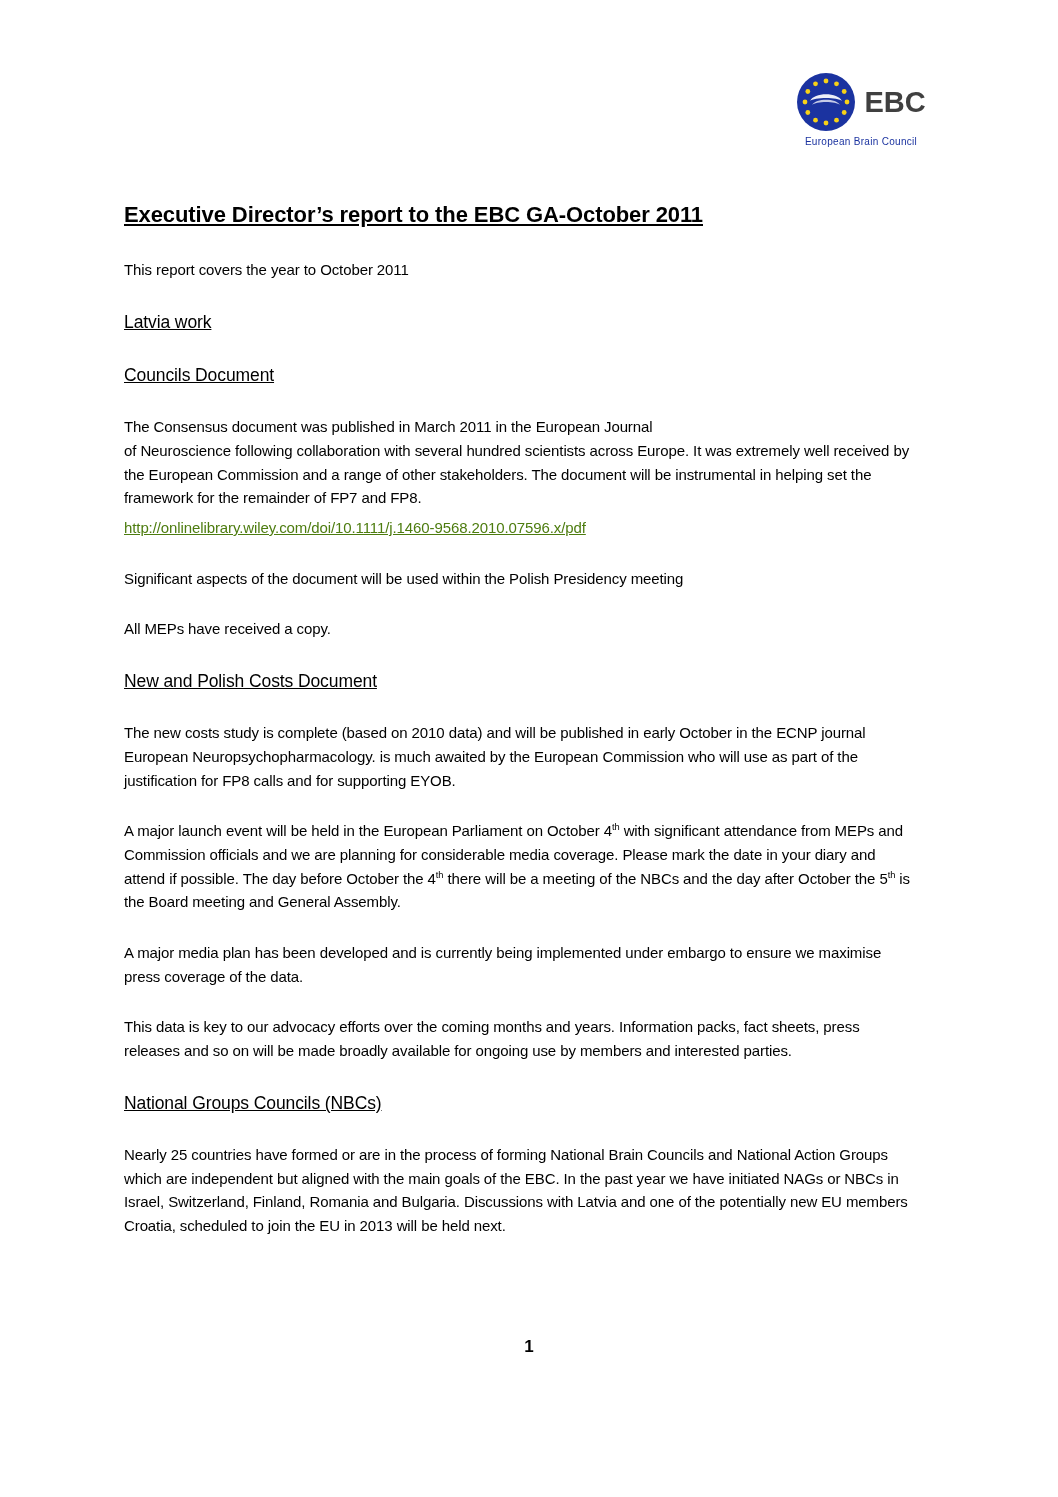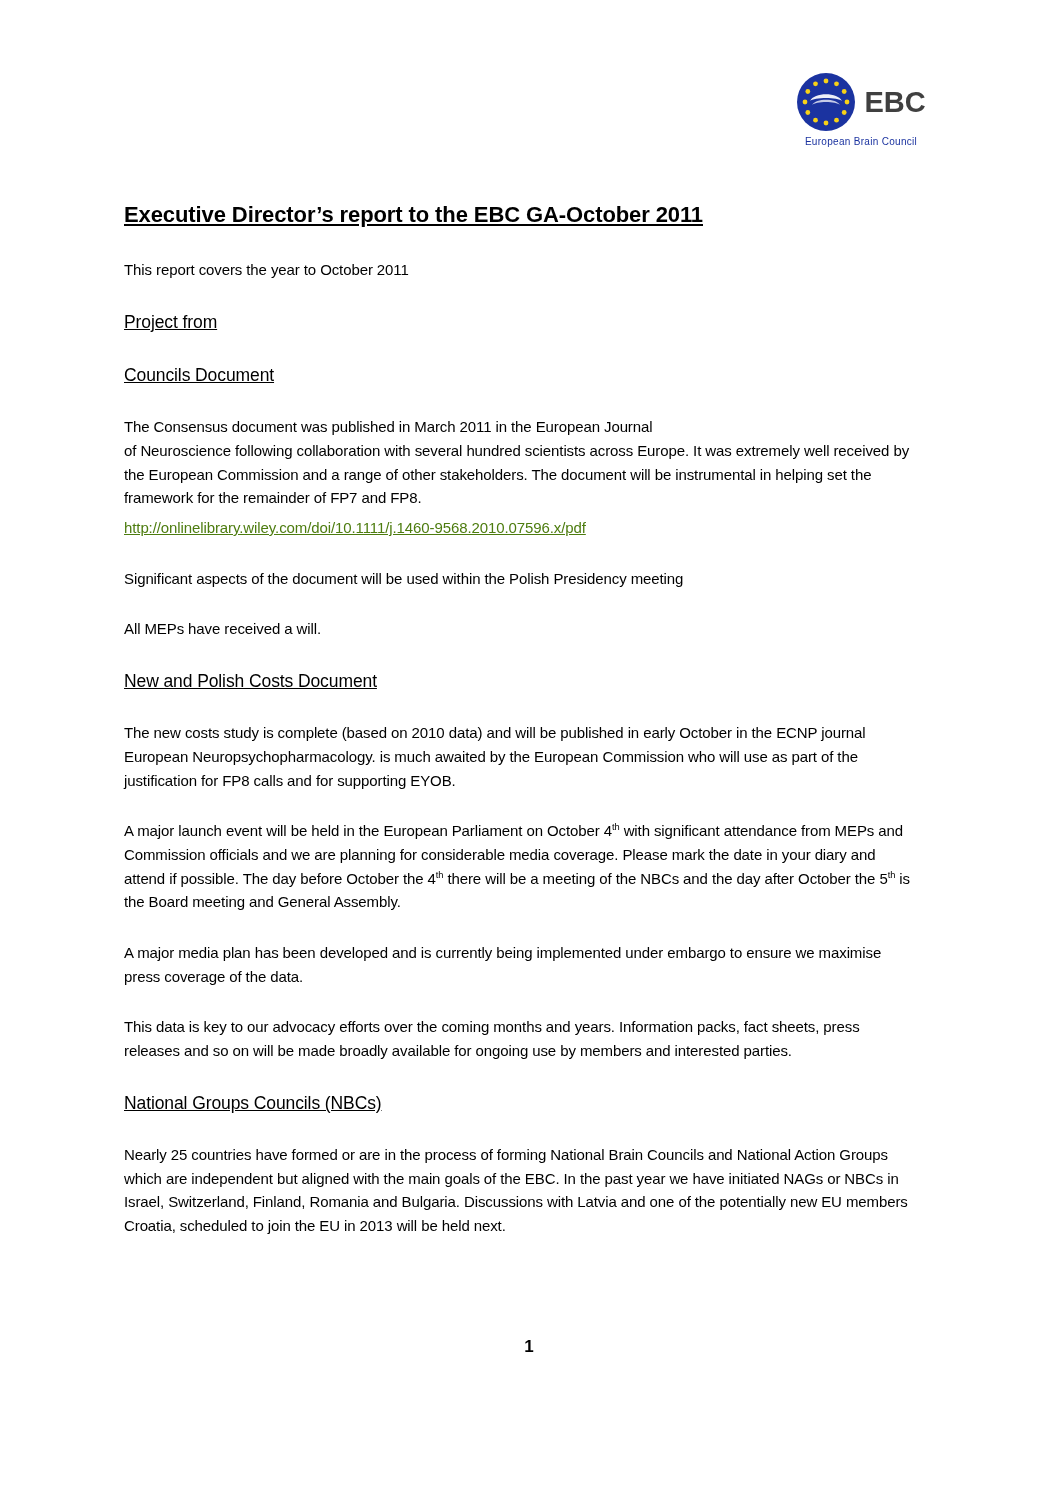--- a/index.html
+++ b/index.html
@@ -146,36 +146,36 @@
     </div>
     <div class="logo-caption">European Brain Council</div>
   </div>
 
   <div class="content">
 
     <p class="heading">Executive Director’s report to the EBC GA-October 2011</p>
 
     <p class="para">This report covers the year to October 2011</p>
 
-    <p class="subheading">Project from</p>
+    <p class="subheading">Latvia work</p>
 
     <p class="subheading">Councils Document</p>
 
     <p class="para tight" style="margin-bottom:0;">
       <span>The Consensus document was published in March 2011 in the European Journal</span>
     </p>
     <p class="para" style="margin-bottom:6px;">
       <span>of Neuroscience following collaboration with several hundred scientists across Europe. It was extremely well received by the European Commission and a range of other stakeholders. The document will be instrumental in helping set the framework for the remainder of FP7 and FP8.</span>
     </p>
     <p class="para">
       <a class="doclink" href="#">http://onlinelibrary.wiley.com/doi/10.1111/j.1460-9568.2010.07596.x/pdf</a>
     </p>
 
     <p class="para">Significant aspects of the document will be used within the Polish Presidency meeting</p>
-    <p class="para">All MEPs have received a will.</p>
+    <p class="para">All MEPs have received a copy.</p>
 
     <p class="subheading">New and Polish Costs Document</p>
 
     <p class="para">The new costs study is complete (based on 2010 data) and will be published in early October in the ECNP journal European Neuropsychopharmacology. is much awaited by the European Commission who will use as part of the justification for FP8 calls and for supporting EYOB.</p>
 
     <p class="para">
       <span>A major launch event will be held in the European Parliament on October 4</span><sup>th</sup><span> with significant attendance from MEPs and Commission officials and we are planning for considerable media coverage. Please mark the date in your diary and attend if possible. The day before October the 4</span><sup>th</sup><span> there will be a meeting of the NBCs and the day after October the 5</span><sup>th</sup><span> is the Board meeting and General Assembly.</span>
     </p>
 
     <p class="para">A major media plan has been developed and is currently being implemented under embargo to ensure we maximise press coverage of the data.</p>

